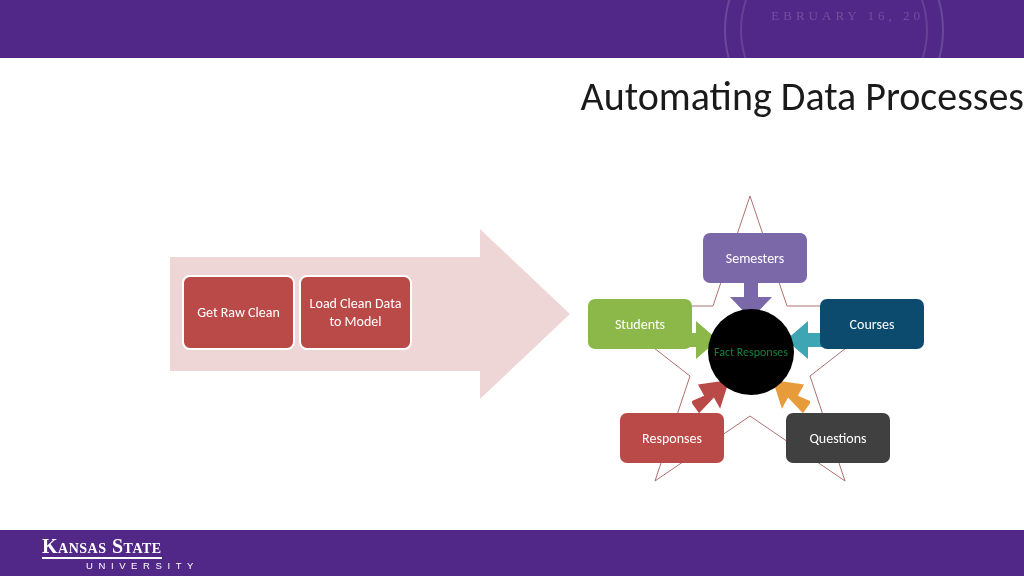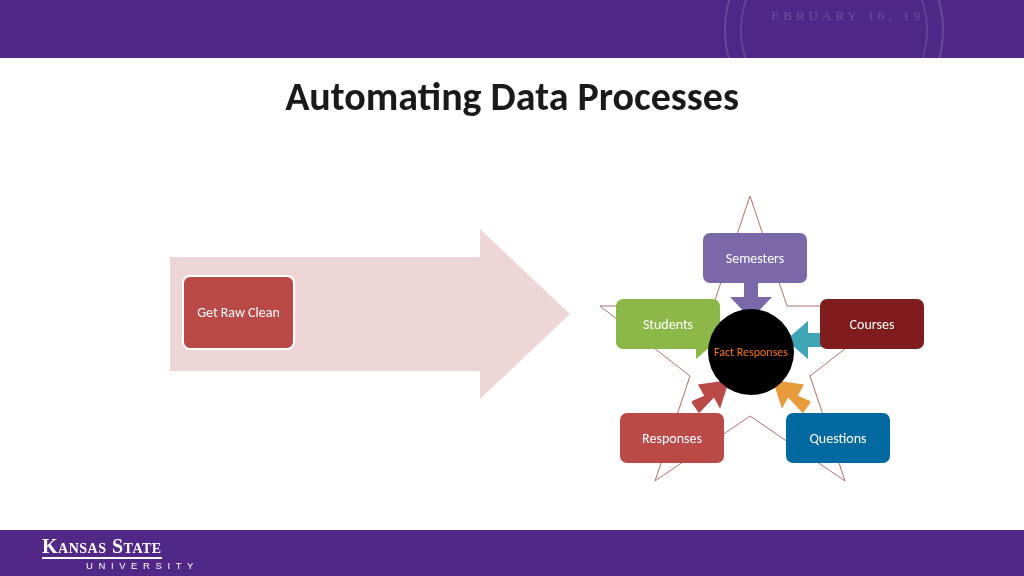--- a/index.html
+++ b/index.html
@@ -37,23 +37,23 @@
     .seal-text {
       position: absolute;
       right: 100px;
       top: 8px;
       color: rgba(255,255,255,0.18);
       font-size: 13px;
       letter-spacing: 4px;
       font-family: Georgia, serif;
     }
     .title {
-      text-align: center;
+      text-align: right;
       font-size: 40px;
-      font-weight: 700;
+      font-weight: 400;
       color: #1a1a1a;
       margin-top: 14px;
       font-family: Calibri, Arial, sans-serif;
     }
     .content {
       position: relative;
       width: 100%;
       height: 420px;
     }
     
@@ -108,42 +108,42 @@
       left: 138px;
       top: 128px;
       width: 86px;
       height: 86px;
       background: #000;
       border-radius: 50%;
       display: flex;
       align-items: center;
       justify-content: center;
       text-align: right;
-      color: #f97316;
+      color: #15803d;
       font-size: 12px;
       line-height: 1.2;
       z-index: 20;
     }
     .dim-box {
       position: absolute;
       width: 104px;
       height: 50px;
       border-radius: 7px;
       display: flex;
       align-items: center;
       justify-content: center;
       color: #fff;
       font-size: 14px;
       z-index: 15;
     }
     .dim-semesters { left: 133px; top: 52px; background: #7b68a8; }
-    .dim-students  { left: 18px;  top: 118px; background: #8cb84a; margin-left: 28px; }
-    .dim-courses   { left: 250px; top: 118px; background: #7f1d1d; }
+    .dim-students  { left: 18px;  top: 118px; background: #8cb84a; }
+    .dim-courses   { left: 250px; top: 118px; background: #0c4a6e; }
     .dim-responses { left: 50px;  top: 232px; background: #b94a48; }
-    .dim-questions { left: 216px; top: 232px; background: #0369a1; }
+    .dim-questions { left: 216px; top: 232px; background: #404040; }
     .arrow-shape {
       position: absolute;
       z-index: 10;
     }
     
     .footer {
       position: absolute;
       bottom: 0;
       left: 0;
       width: 100%;
@@ -173,33 +173,34 @@
       letter-spacing: 5.6px;
       margin-top: 1px;
       margin-left: 44px;
     }
   </style>
 </head>
 <body>
 
 <div class="top-banner">
   <div class="seal"></div>
-  <div class="seal-text">EBRUARY 16, 19</div>
+  <div class="seal-text">EBRUARY 16, 20</div>
 </div>
 
 <h1 class="title">Automating Data Processes</h1>
 
 <div class="content">
 
   <svg class="big-arrow" viewBox="0 0 400 170">
     <polygon points="0,28 310,28 310,0 400,85 310,170 310,142 0,142" fill="#b94a48"></polygon>
   </svg>
 
   <div class="proc-boxes">
     <div class="proc-box">Get Raw Clean</div>
+    <div class="proc-box">Load Clean Data to Model</div>
   </div>
 
   <div class="star-area">
     <svg class="star-outline" viewBox="0 0 320 300">
       <polygon points="160,5 197,115 310,115 220,185 255,290 160,225 65,290 100,185 10,115 123,115" fill="none" stroke="#b07070" stroke-width="1"></polygon>
     </svg>
 
     <svg class="arrow-shape" style="left:160px; top:100px;" width="42" height="38">
       <polygon points="14,0 28,0 28,16 42,16 21,38 0,16 14,16" fill="#7b68a8"></polygon>
     </svg>

